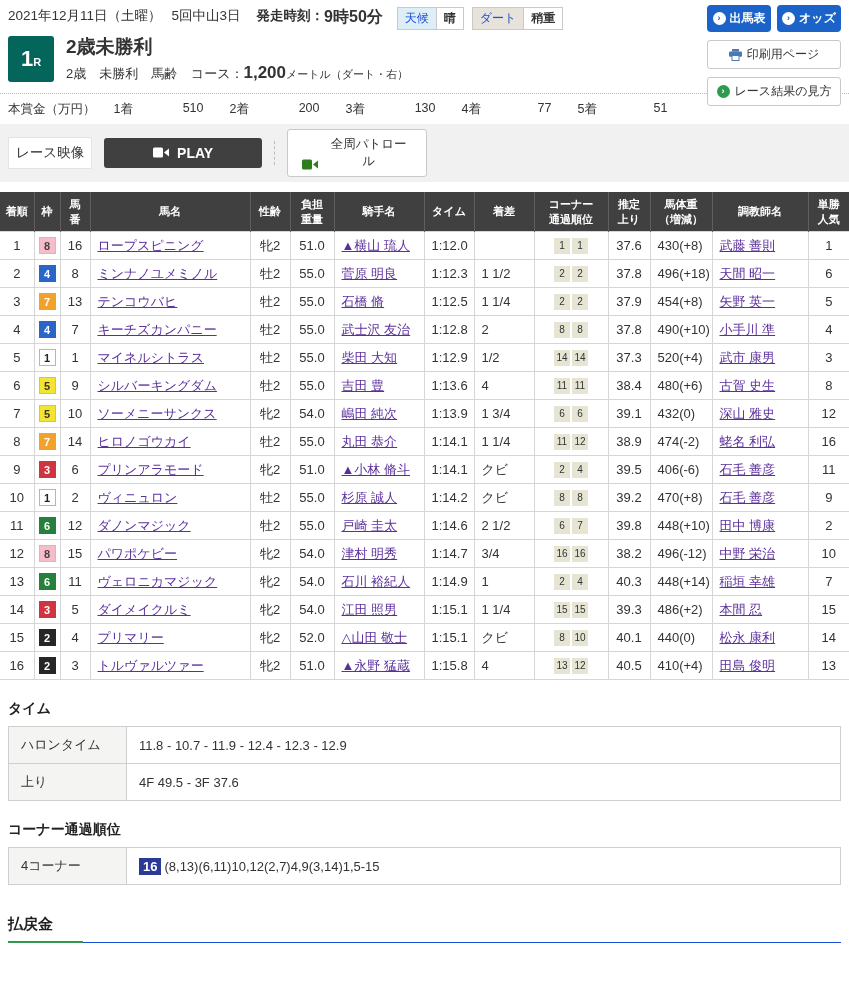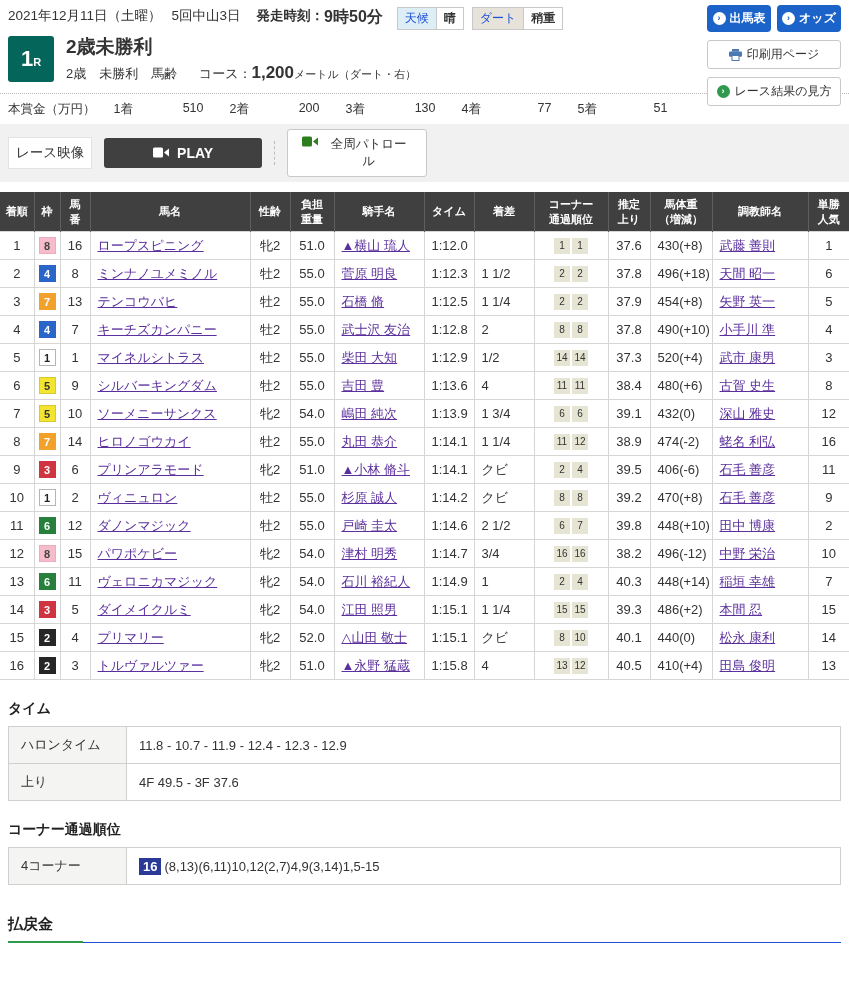--- a/index.html
+++ b/index.html
@@ -39,38 +39,38 @@
   .badge-pair .val { background: #fff; padding: 2px 7px; font-weight: bold; }
   .lbl-sky { background: #ddeef6; }
   .lbl-sand { background: #e7e3da; }
 
   .race-header { display: flex; align-items: flex-start; padding: 2px 150px 10px 8px; border-bottom: 1px dotted #b9b9b9; }
   .race-badge { width: 46px; height: 46px; background: #04655a; color: #fff; border-radius: 3px;
     display: flex; align-items: center; justify-content: center; font-weight: bold; font-size: 22px; flex: none; margin-right: 12px; }
   .race-badge small { font-size: 11px; margin-top: 6px; }
   .race-title { font-size: 19px; font-weight: bold; line-height: 1.15; }
   .race-sub { font-size: 13px; margin-top: 5px; color: #333; }
-  .race-sub .cond { margin-right: 18px; }
+  .race-sub .cond { margin-right: 10px; }
   .course-val { font-size: 17px; font-weight: bold; }
   .course-unit { font-size: 11px; }
 
   .prize-row { display: flex; align-items: center; padding: 7px 8px 6px; font-size: 12.5px; }
   .prize-label { margin-right: 18px; }
   .prize-item { display: flex; width: 116px; justify-content: space-between; padding-right: 26px; }
   .prize-rank { color: #333; }
   .prize-amt { }
 
   
   .video-bar { background: #f1f1f1; padding: 5px 8px; display: flex; align-items: center; gap: 12px; }
   .btn-video { background: #fff; border: 1px solid #e3e3e3; border-radius: 0; padding: 6px 7px; font-size: 13.5px; cursor: pointer; font-family: inherit; color: #333; }
   .btn-play { background: #404040; color: #fff; border: none; border-radius: 3px; width: 158px; padding: 7px 0;
     font-size: 14px; font-weight: bold; cursor: pointer; display: flex; align-items: center; justify-content: center; gap: 8px; font-family: inherit; }
   .vdivider { width: 0; height: 24px; border-left: 1px dashed #bbb; }
   .btn-patrol { background: #fff; border: 1px solid #c9c9c9; border-radius: 3px; padding: 6px 14px; width: 140px;
-    font-size: 12.5px; cursor: pointer; display: flex; align-items: flex-start; justify-content: center; gap: 7px; font-family: inherit; color: #333; }
+    font-size: 12.5px; cursor: pointer; display: flex; align-items: flex-end; justify-content: center; gap: 7px; font-family: inherit; color: #333; }
   .cam { display: inline-flex; }
 
   
   table.results { width: 849px; border-collapse: collapse; table-layout: fixed; margin-top: 10px; }
   table.results th {
     background: #404040; color: #fff; font-size: 11px; font-weight: bold;
     padding: 4px 1px; height: 40px; vertical-align: middle; text-align: center;
     border-right: 1px solid #5f5f5f; white-space: pre-line; line-height: 1.3;
   }
   table.results th:last-child { border-right: none; }

